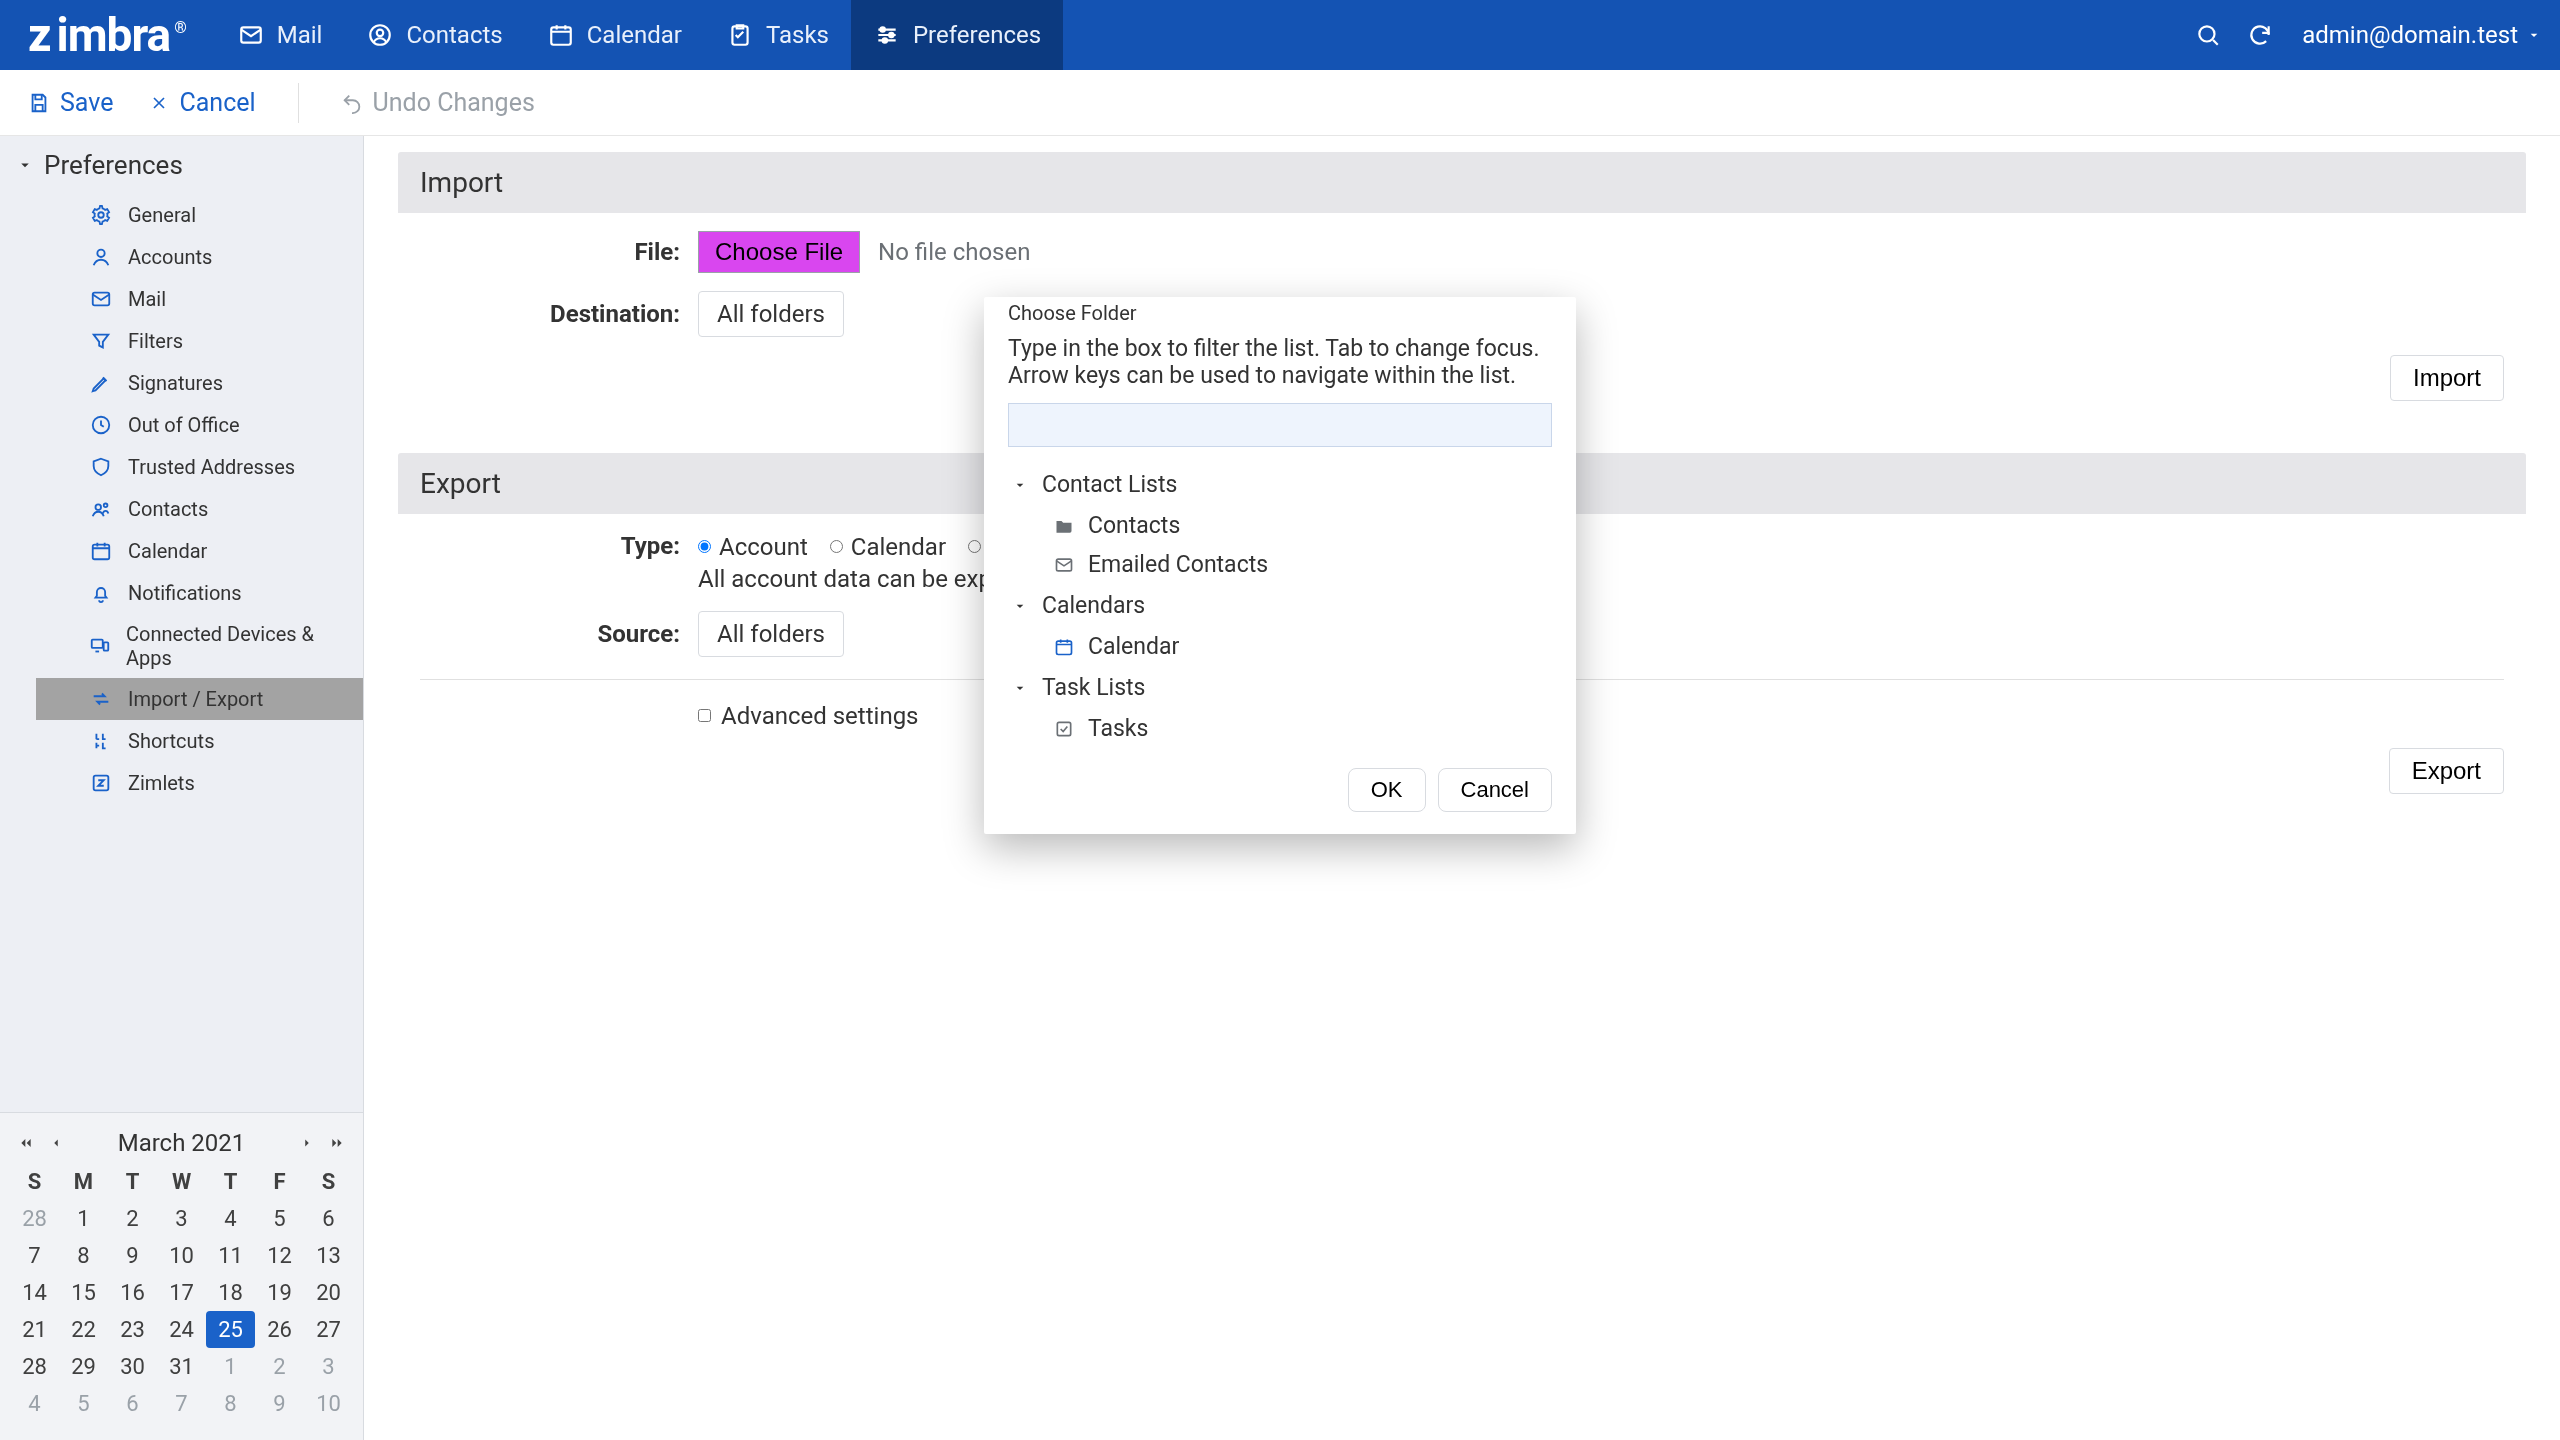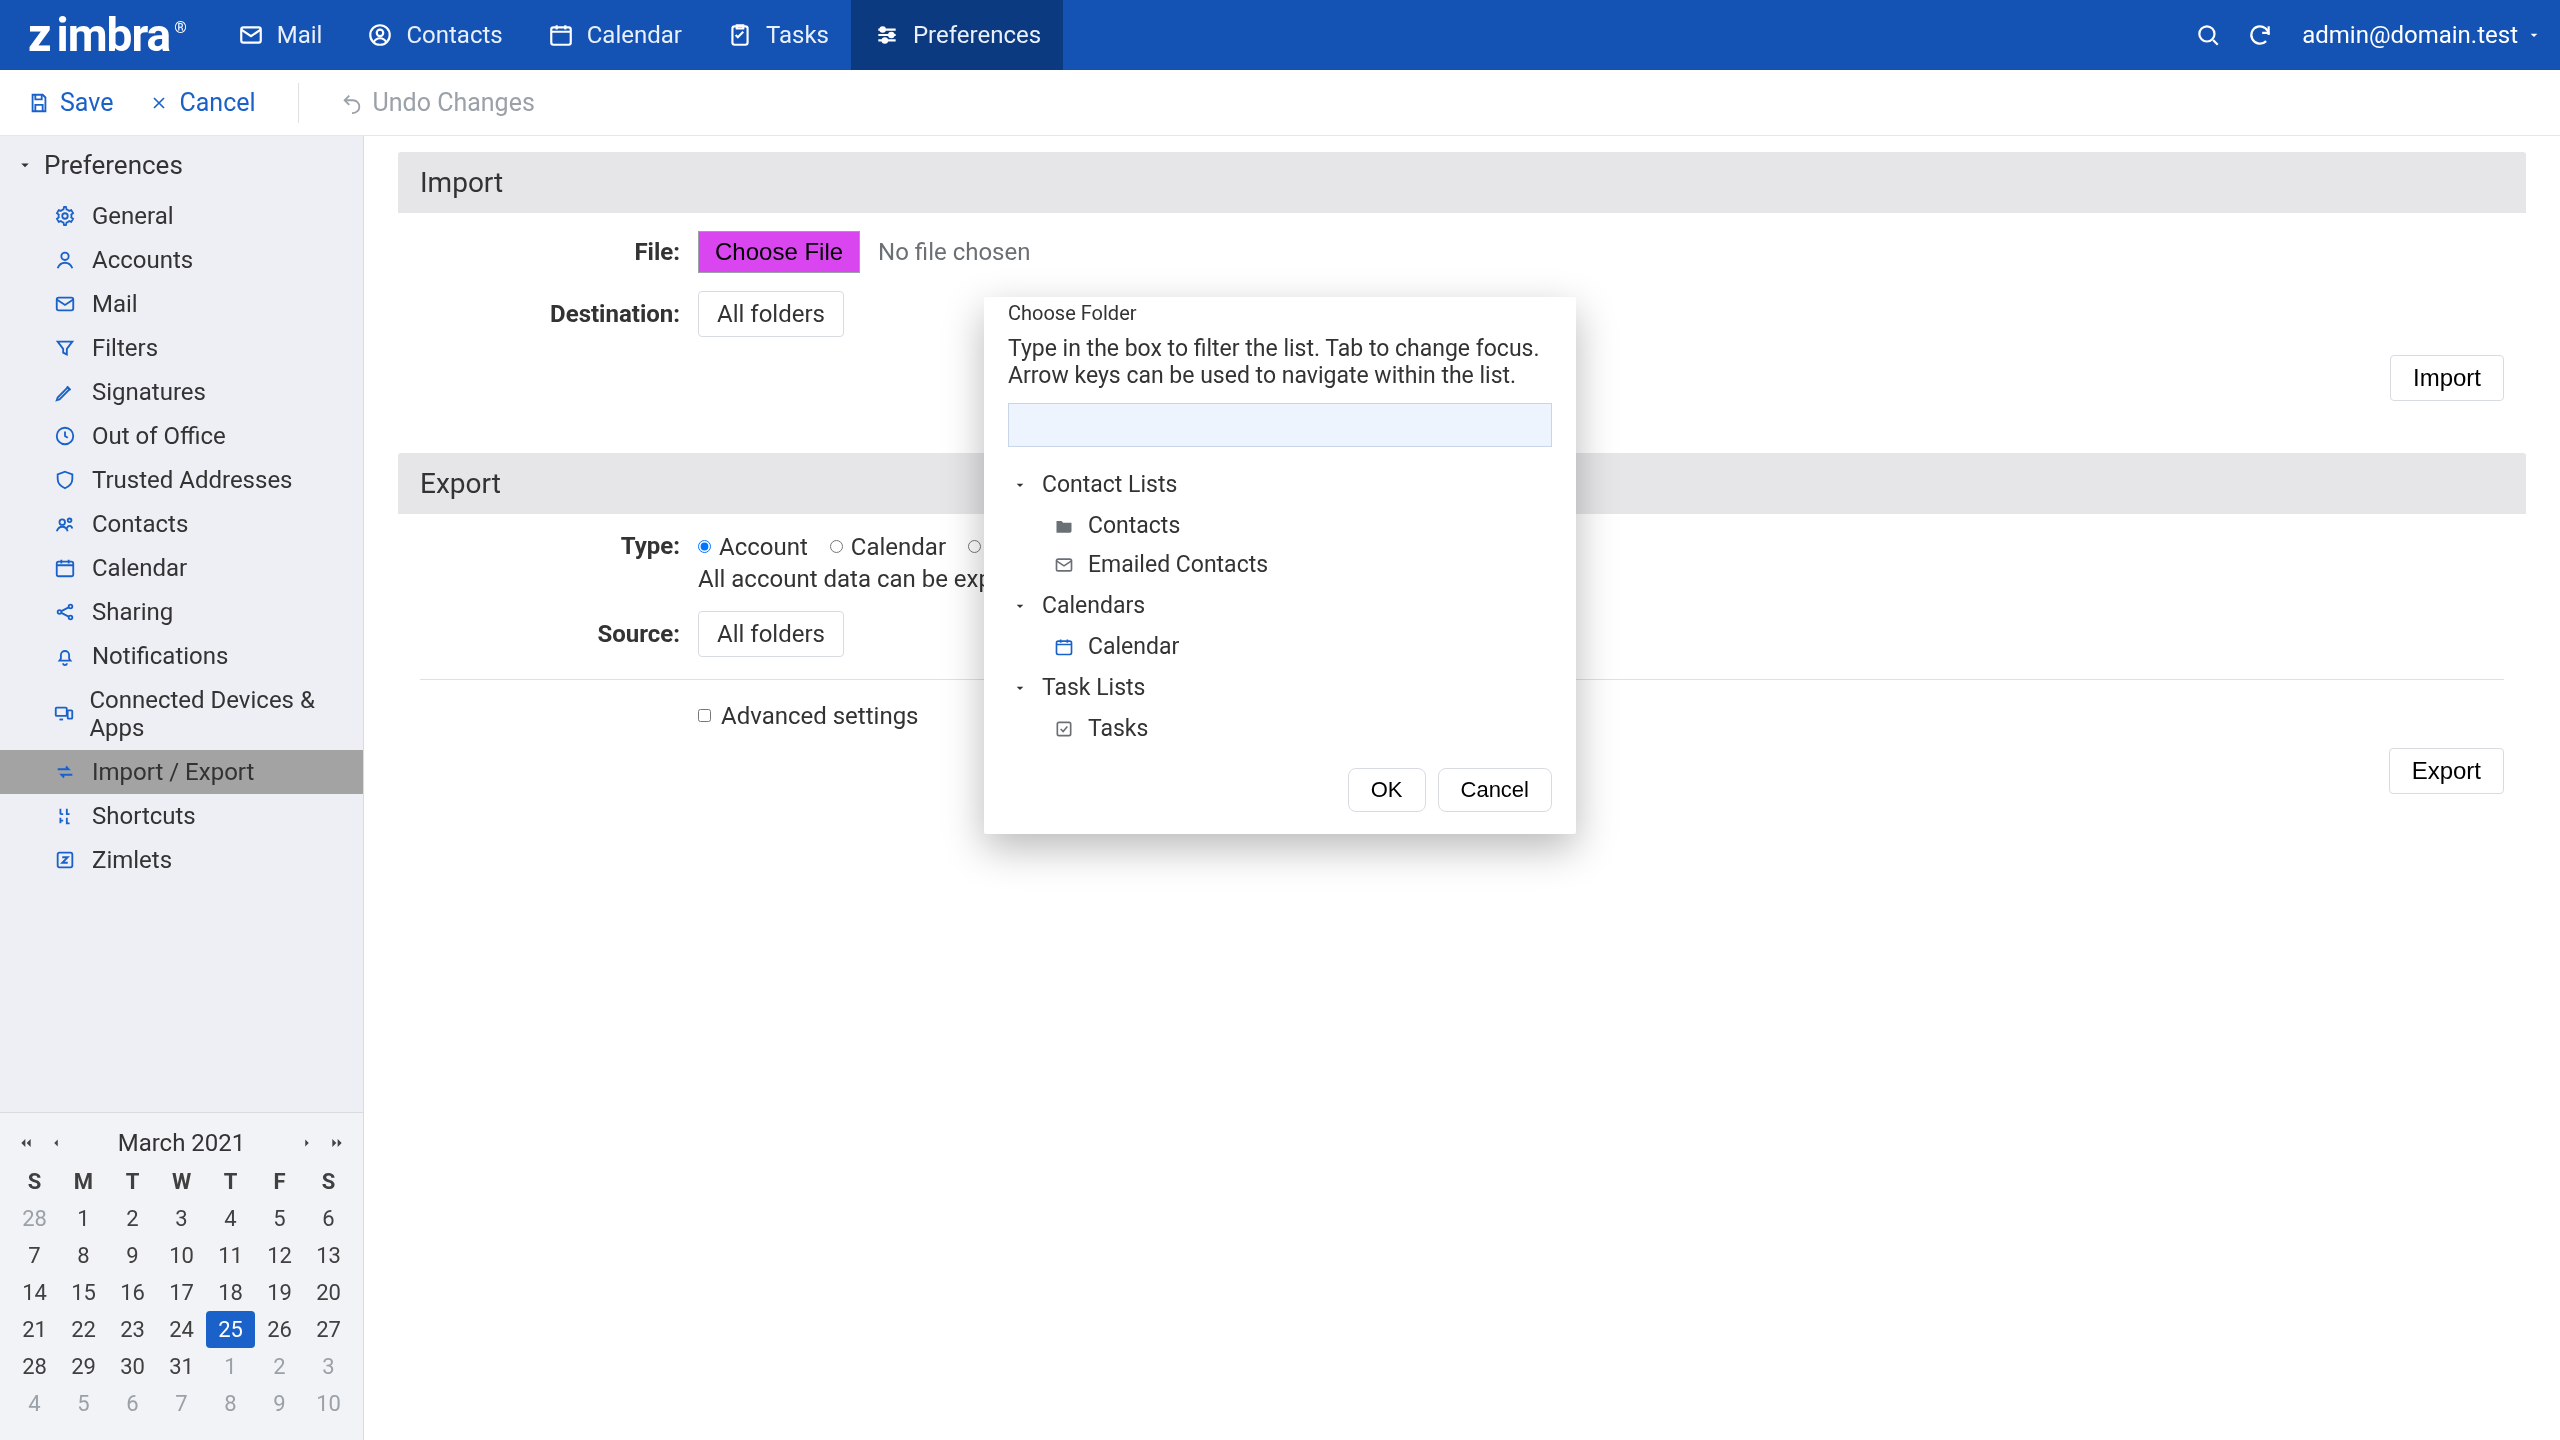--- a/index.html
+++ b/index.html
@@ -26,21 +26,21 @@
   .subbar { height: 66px; border-bottom: 1px solid #e6e6e6; display: flex; align-items: center; gap: 36px; padding: 0 24px 0 28px; color: #333; }
   .subbar .btn { display: inline-flex; align-items: center; gap: 10px; color: #1a62c9; cursor: pointer; font-size: 25px; }
   .subbar .ghost { color: #9aa1a8; display: inline-flex; align-items: center; gap: 10px; cursor: not-allowed; font-size: 25px; }
   .subbar .sep { width: 1px; height: 40px; background: #e0e0e0; margin: 0 6px; }
 
   
   .shell { display: flex; height: calc(100% - 70px - 66px); position: relative; }
   .left { width: 364px; background: #edeff4; border-right: 1px solid #d8dbe0; display: flex; flex-direction: column; }
   .left .header { display: flex; align-items: center; gap: 10px; padding: 14px 16px; font-size: 26px; color: #333; background: #edeff4; cursor: pointer; }
   .left .list { display: flex; flex-direction: column; }
-  .li { display: flex; align-items: center; gap: 14px; padding: 8px 16px 8px 52px; font-size: 24px; color: #333; cursor: pointer; }
+  .li { display: flex; align-items: center; gap: 14px; padding: 8px 16px 8px 52px; font-size: 20px; color: #333; cursor: pointer; margin-left: 36px; }
   .li.selected { background: #a3a3a3; }
   .liicon { width: 26px; height: 26px; display: inline-flex; align-items: center; justify-content: center; color: #1a62c9; }
 
   .left .cal-wrap { margin-top: auto; border-top: 1px solid #d8dbe0; padding: 8px 10px 18px; background: #f2f3f6; }
   .cal-top { display: flex; align-items: center; justify-content: center; gap: 10px; padding: 8px 4px 6px; }
   .cal-nav { display: inline-flex; gap: 6px; }
   .cal-nav .nbtn { width: 24px; height: 24px; display: inline-flex; align-items: center; justify-content: center; cursor: pointer; color: #444; }
   .cal-title { flex: 1; text-align: center; font-size: 24px; color: #333; }
   .cal-grid { width: 100%; table-layout: fixed; border-collapse: collapse; }
   .cal-grid th, .cal-grid td { text-align: center; font-size: 22px; padding: 6px 0; color: #404040; }
@@ -289,31 +289,20 @@
           <span>Contacts</span>
         </div>
       <div class="li">
           <span class="liicon">
             <svg width="22" height="22" viewBox="0 0 24 24" fill="none" stroke="#1a62c9" stroke-width="2">
               <rect x="3" y="5" width="18" height="16" rx="2"></rect>
               <path d="M3 9h18M8 3v4M16 3v4"></path>
             </svg>
           </span>
           <span>Calendar</span>
-        </div>
-      <div class="li">
-          <span class="liicon">
-            <svg width="22" height="22" viewBox="0 0 24 24" fill="none" stroke="#1a62c9" stroke-width="2">
-              <circle cx="6" cy="12" r="2"></circle>
-              <circle cx="18" cy="6" r="2"></circle>
-              <circle cx="18" cy="18" r="2"></circle>
-              <path d="M8 11l8-4M8 13l8 4"></path>
-            </svg>
-          </span>
-          <span>Sharing</span>
         </div>
       <div class="li">
           <span class="liicon">
             <svg width="22" height="22" viewBox="0 0 24 24" fill="none" stroke="#1a62c9" stroke-width="2">
               <path d="M6 17h12l-1.5-2V11a4.5 4.5 0 10-9 0v4L6 17z"></path>
               <path d="M10 20a2 2 0 004 0"></path>
             </svg>
           </span>
           <span>Notifications</span>
         </div>

